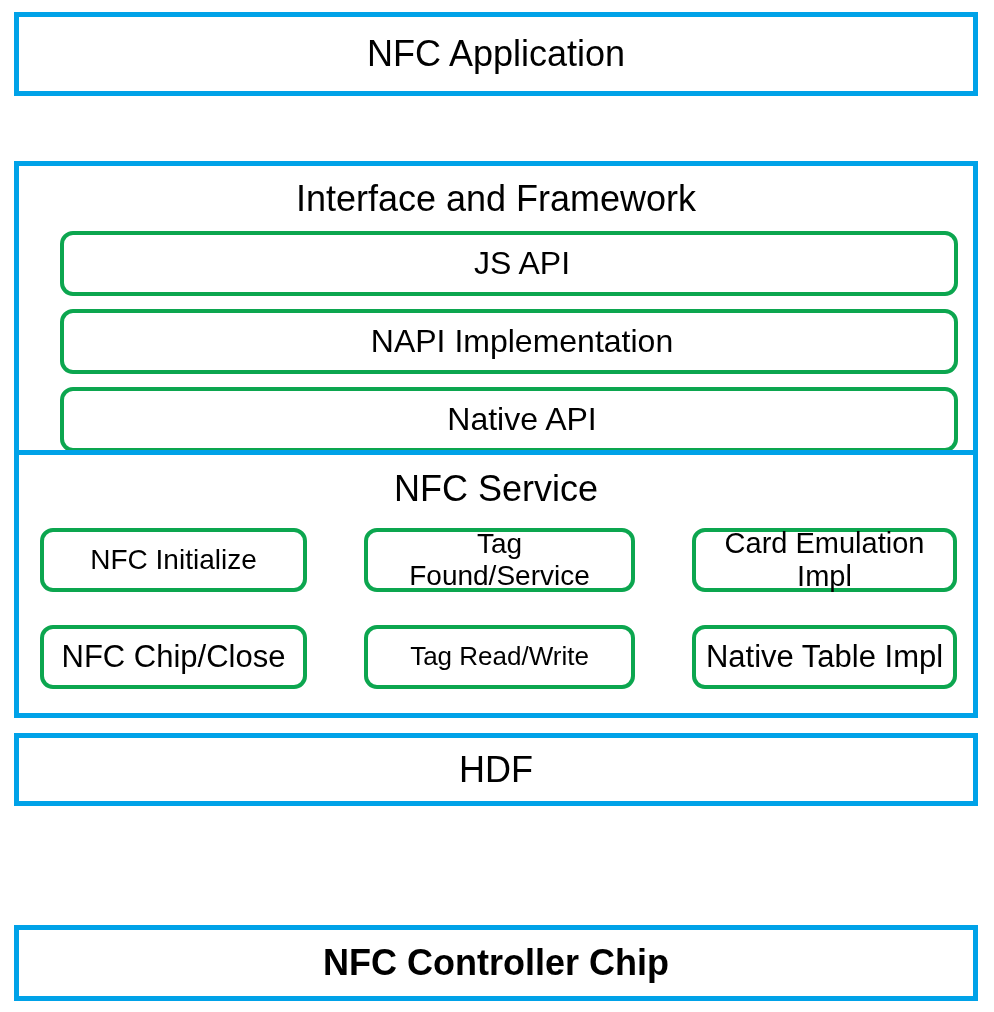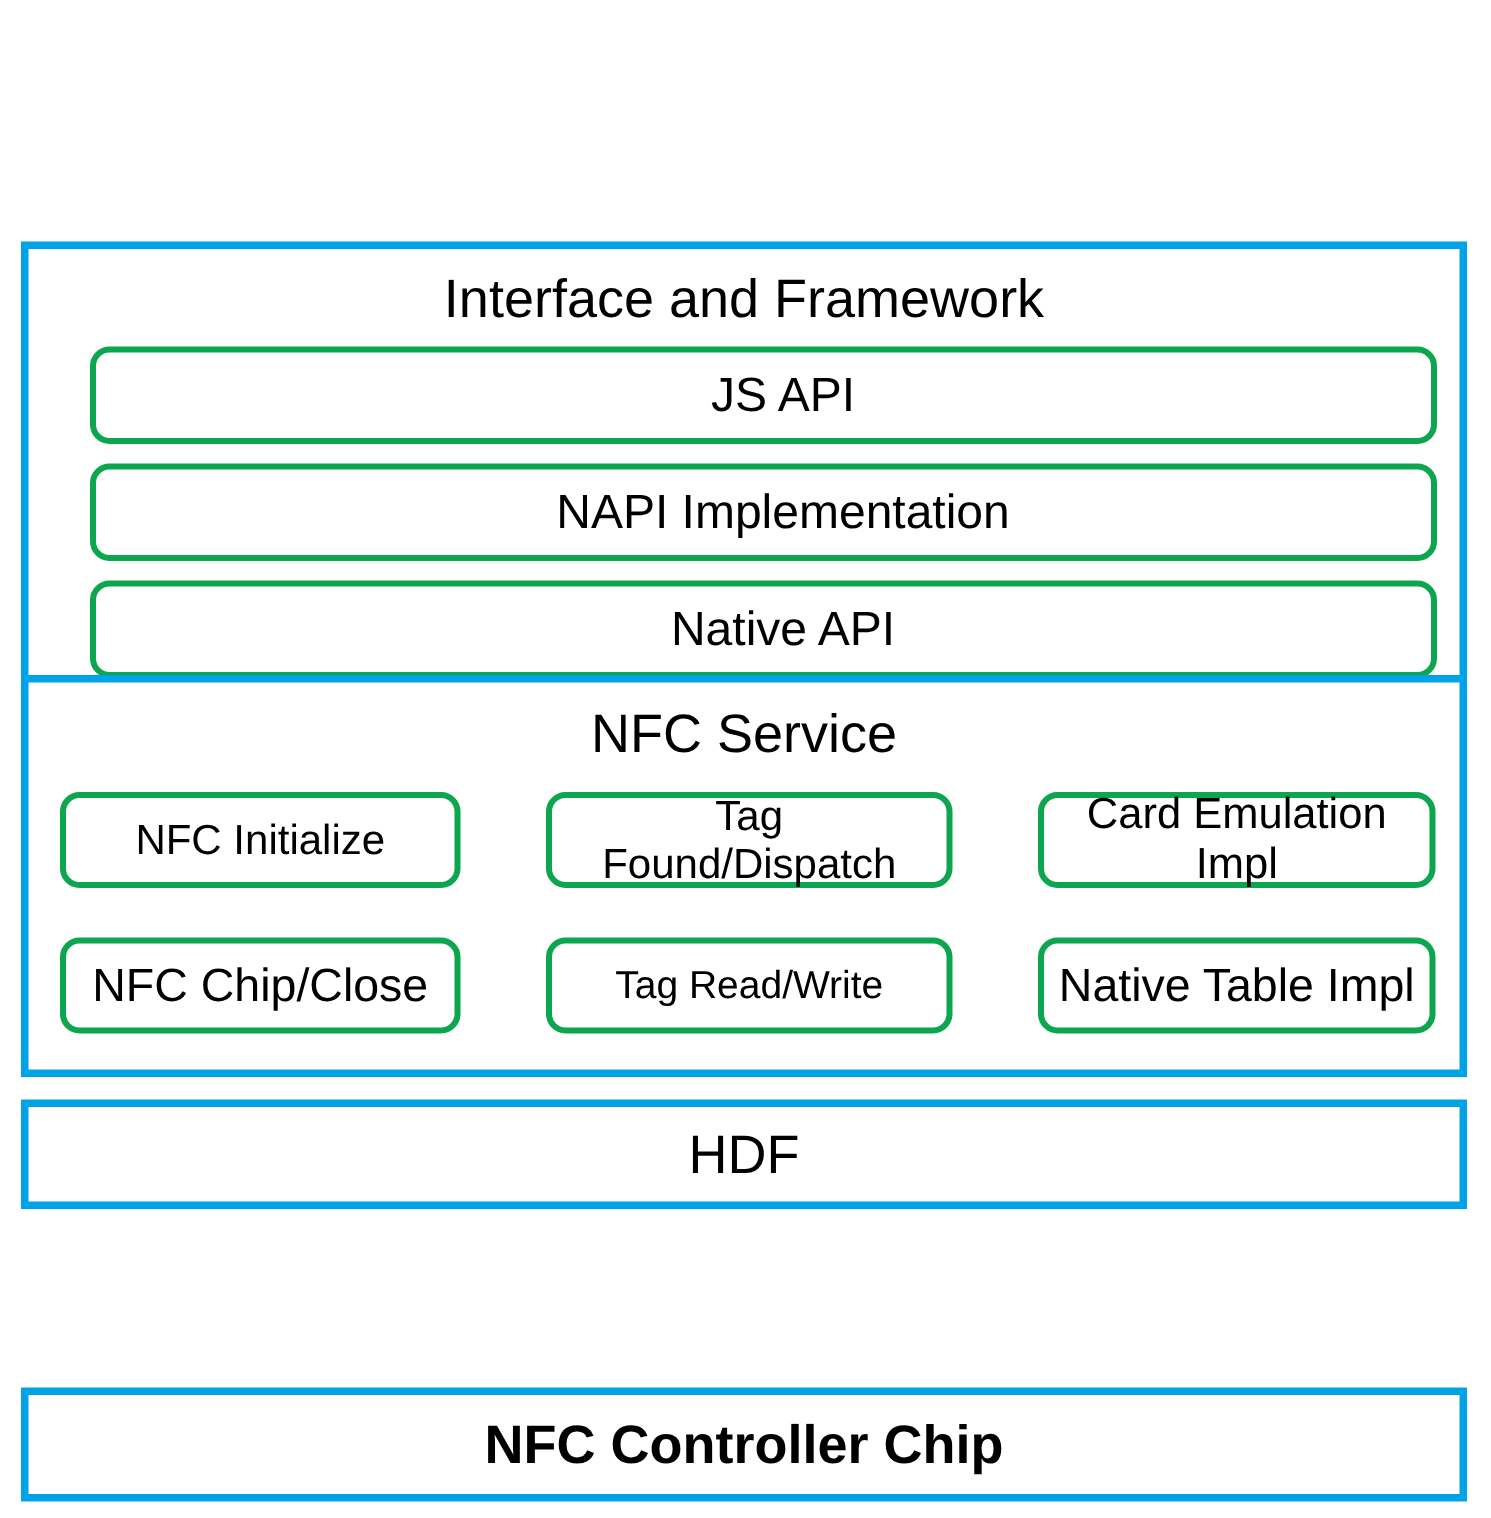--- a/index.html
+++ b/index.html
@@ -94,20 +94,23 @@
   .svc-cell-2 .module-label { font-size: 29px; }
   .svc-cell-3 .module-label { font-size: 31px; }
   .svc-cell-4 .module-label { font-size: 26px; }
   .svc-cell-5 .module-label { font-size: 31px; }
 </style>
 </head>
 <body>
 
 <div class="diagram">
 
+  <div class="layer l-app centered">
+    <div class="layer-label">NFC Application</div>
+  </div>
 
   <div class="layer l-fw">
     <div class="section-title">Interface and Framework</div>
 
     <div class="module fw-bar fw-bar-0">
       <div class="module-label">JS API</div>
     </div>
     <div class="module fw-bar fw-bar-1">
       <div class="module-label">NAPI Implementation</div>
     </div>
@@ -117,21 +120,21 @@
   </div>
 
   <div class="layer l-svc">
     <div class="section-title">NFC Service</div>
 
     <div class="module svc-cell svc-cell-0 svc-r0 svc-c0">
       <div class="module-label">NFC Initialize</div>
     </div>
     <div class="module svc-cell svc-cell-1 svc-r0 svc-c1">
       <div class="module-label">Tag
-Found/Dispatch</div>
+Found/Service</div>
     </div>
     <div class="module svc-cell svc-cell-2 svc-r0 svc-c2">
       <div class="module-label">Card Emulation
 Impl</div>
     </div>
     <div class="module svc-cell svc-cell-3 svc-r1 svc-c0">
       <div class="module-label">NFC Chip/Close</div>
     </div>
     <div class="module svc-cell svc-cell-4 svc-r1 svc-c1">
       <div class="module-label">Tag Read/Write</div>

